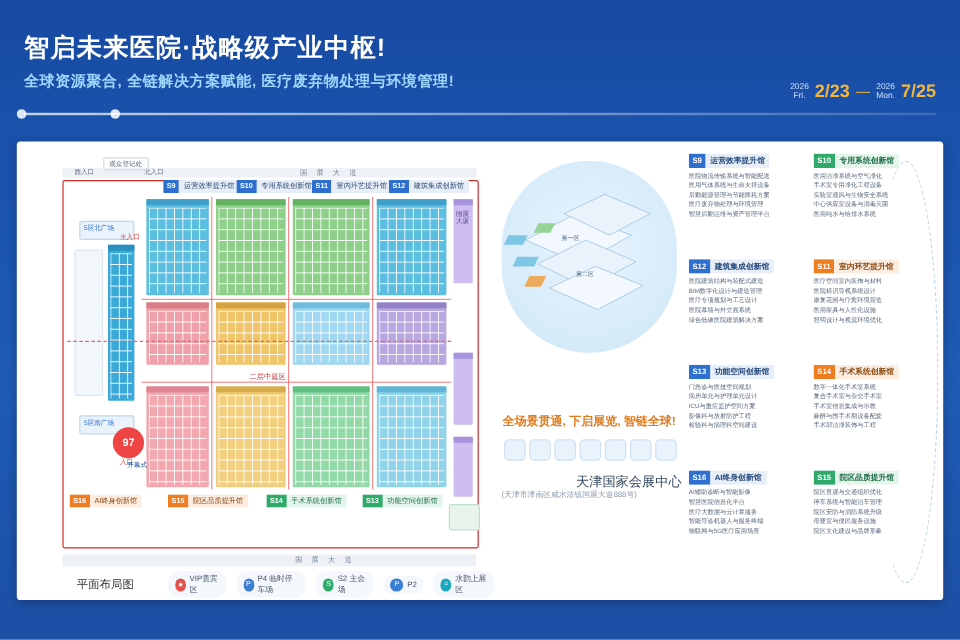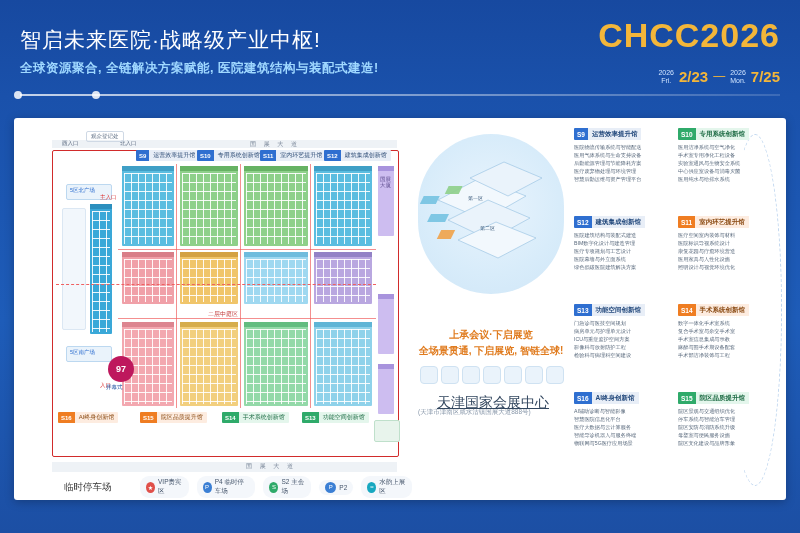--- a/index.html
+++ b/index.html
@@ -8,21 +8,21 @@
     background:#1b4fa0;
     font-family:"Liberation Sans","DejaVu Sans",sans-serif;
     overflow:hidden;
     position:relative;
   }
   #root{position:absolute;inset:0;
     background:linear-gradient(180deg,#1749a0 0%,#1a51ab 18%,#1e5cb8 60%,#1c4fa4 100%);}
 
   
   .header{position:absolute;left:0;top:0;width:800px;height:100px;}
-  .hd-title{position:absolute;left:20px;top:26px;font-size:21px;font-weight:normal;color:#ffffff;letter-spacing:1px;}
+  .hd-title{position:absolute;left:20px;top:26px;font-size:21px;font-weight:bold;color:#ffffff;letter-spacing:1px;}
   .hd-sub{position:absolute;left:20px;top:60px;font-size:12.5px;font-weight:bold;color:#9fd8ff;letter-spacing:.5px;}
   .hd-logo{position:absolute;right:20px;top:18px;font-size:34px;font-weight:bold;color:#f3b63a;letter-spacing:1px;line-height:1;}
   .hd-dates{position:absolute;right:20px;top:62px;height:22px;display:flex;align-items:flex-end;gap:5px;color:#ffffff;}
   .yr{font-size:7px;color:#cfe4ff;line-height:1.1;}
   .yrbox{display:flex;flex-direction:column;align-items:center;}
   .dnum{font-size:15px;font-weight:bold;color:#f3b63a;line-height:1;}
   .dash{font-size:12px;color:#f3b63a;padding-bottom:1px;}
   .venue{font-size:13px;font-weight:bold;color:#ffffff;padding-bottom:0px;margin-left:4px;}
   .tiny{font-size:7px;color:#cfe4ff;}
   .hd-rule{position:absolute;left:20px;top:94px;width:760px;height:2px;
@@ -73,21 +73,21 @@
 
   
   .mid{position:absolute;left:400px;top:10px;width:155px;height:362px;}
   .mid-map{position:absolute;left:4px;top:6px;width:146px;height:160px;border-radius:50%/45%;
     background:radial-gradient(circle at 50% 45%,#e9f4fd 0%,#d8ecfa 60%,#cfe6f7 100%);overflow:hidden;}
   .mid-slogan{position:absolute;left:4px;top:176px;width:146px;text-align:center;color:#1a4fa0;font-weight:bold;font-size:13px;letter-spacing:1px;}
   .mid-l1{position:absolute;left:4px;top:200px;width:146px;text-align:center;color:#e07b1e;font-weight:bold;font-size:10px;}
   .mid-l2{position:absolute;left:4px;top:216px;width:146px;text-align:center;color:#e07b1e;font-weight:bold;font-size:10px;}
   .mid-icons{position:absolute;left:6px;top:238px;width:144px;display:flex;justify-content:space-between;}
   .mic{width:16px;height:16px;border-radius:4px;background:#eaf3fb;border:1px solid #cfe2f2;}
-  .mid-venue{position:absolute;left:4px;top:266px;width:150px;text-align:center;color:#33475f;font-size:14px;text-decoration:underline;}
+  .mid-venue{position:absolute;left:4px;top:266px;width:150px;text-align:right;color:#33475f;font-size:11px;}
   .mid-addr{position:absolute;left:4px;top:280px;width:152px;text-align:left;color:#8a99ab;font-size:6.5px;}
 
   
   .right{position:absolute;left:560px;top:10px;width:206px;height:362px;}
   .tbox{position:absolute;width:98px;}
   .tbox .th{height:12px;display:flex;align-items:center;border-radius:1px;overflow:hidden;font-size:6.5px;}
   .tbox .th .n{color:#fff;font-weight:bold;padding:0 3px;height:100%;display:flex;align-items:center;}
   .tbox .th .t{padding:0 4px;height:100%;display:flex;align-items:center;font-weight:bold;}
   .tbox ul{list-style:none;margin:3px 0 0 0;padding:0;}
   .tbox li{font-size:5.2px;color:#5a6a7d;line-height:1.55;white-space:nowrap;}
@@ -97,22 +97,21 @@
   .arc{position:absolute;right:-2px;top:6px;width:52px;height:350px;border:1px dashed #bcd4ee;border-radius:50%;
       border-left-color:transparent;border-top-color:#bcd4ee;border-bottom-color:#bcd4ee;}
 </style>
 </head>
 <body>
 
 <div id="root">
 
   <div class="header">
     <div class="hd-title">智启未来医院·战略级产业中枢!</div>
-    <div class="hd-sub">全球资源聚合, 全链解决方案赋能, 医院建筑结构与装配式建造!</div>
-    <div class="hd-logo">CHCC2026</div>
+    <div class="hd-sub">全球资源聚合, 全链解决方案赋能, 医疗废弃物处理与环境管理!</div>
     <div class="hd-dates">
       <div class="yrbox">
         <span class="yr">2026</span>
         <span class="tiny">Fri.</span>
       </div>
       <span class="dnum">2/23</span>
       <span class="dash">—</span>
       <div class="yrbox">
         <span class="yr">2026</span>
         <span class="tiny">Mon.</span>
@@ -249,27 +248,27 @@
       <div class="hline" style="left:96px;top:125px;width:258px;height:1px;opacity:.7;"></div>
       <div class="hline" style="left:96px;top:194px;width:258px;height:1px;opacity:.7;"></div>
       <div class="vline" style="left:154px;top:40px;width:1px;height:244px;opacity:.7;"></div>
       <div class="vline" style="left:218px;top:40px;width:1px;height:244px;opacity:.7;"></div>
       <div class="vline" style="left:288px;top:40px;width:1px;height:244px;opacity:.7;"></div>
       <div class="dashed-h" style="left:34px;top:160px;width:320px;"></div>
 
       <div class="mini" style="left:78px;top:70px;color:#d33;">主入口</div>
       <div class="mini" style="left:78px;top:258px;color:#d33;">入口</div>
 
-      <div class="circ" style="left:86px;top:232px;width:26px;height:26px;background:#be185d;font-size:9px;font-weight:bold;">97</div>
+      <div class="circ" style="left:72px;top:232px;width:26px;height:26px;background:#ef4444;font-size:9px;font-weight:bold;">97</div>
       <div class="mini" style="left:84px;top:260px;color:#1a4fa0;">开幕式</div>
 
       <div class="road-bot"></div>
       <div class="road-lbl" style="left:224px;top:338px;">国 展 大 道</div>
 
-      <div class="plan-caption">临时停车场</div>
+      <div class="plan-caption">平面布局图</div>
 
       <div class="legend">
         <div class="lg">
           <span class="ic" style="background:#e0504a">★</span>
           <span>VIP贵宾区</span>
         </div>
         <div class="lg">
           <span class="ic" style="background:#3b7fd4">P</span>
           <span>P4 临时停车场</span>
         </div>
@@ -304,21 +303,20 @@
           <g fill="#f0a24a" opacity=".9">
             <rect x="70" y="96" width="14" height="9" transform="skewX(-26)"></rect>
           </g>
           <g fill="#8ed08a" opacity=".9">
             <rect x="56" y="52" width="14" height="8" transform="skewX(-26)"></rect>
           </g>
           <text x="50" y="66" font-size="5" fill="#3b5a7c">第一区</text>
           <text x="62" y="96" font-size="5" fill="#3b5a7c">第二区</text>
         </svg>
       </div>
-      <div class="mid-l1">上承会议·下启展览</div>
       <div class="mid-l2">全场景贯通, 下启展览, 智链全球!</div>
       <div class="mid-icons">
         <span class="mic"></span>
         <span class="mic"></span>
         <span class="mic"></span>
         <span class="mic"></span>
         <span class="mic"></span>
         <span class="mic"></span>
         <span class="mic"></span>
       </div>

